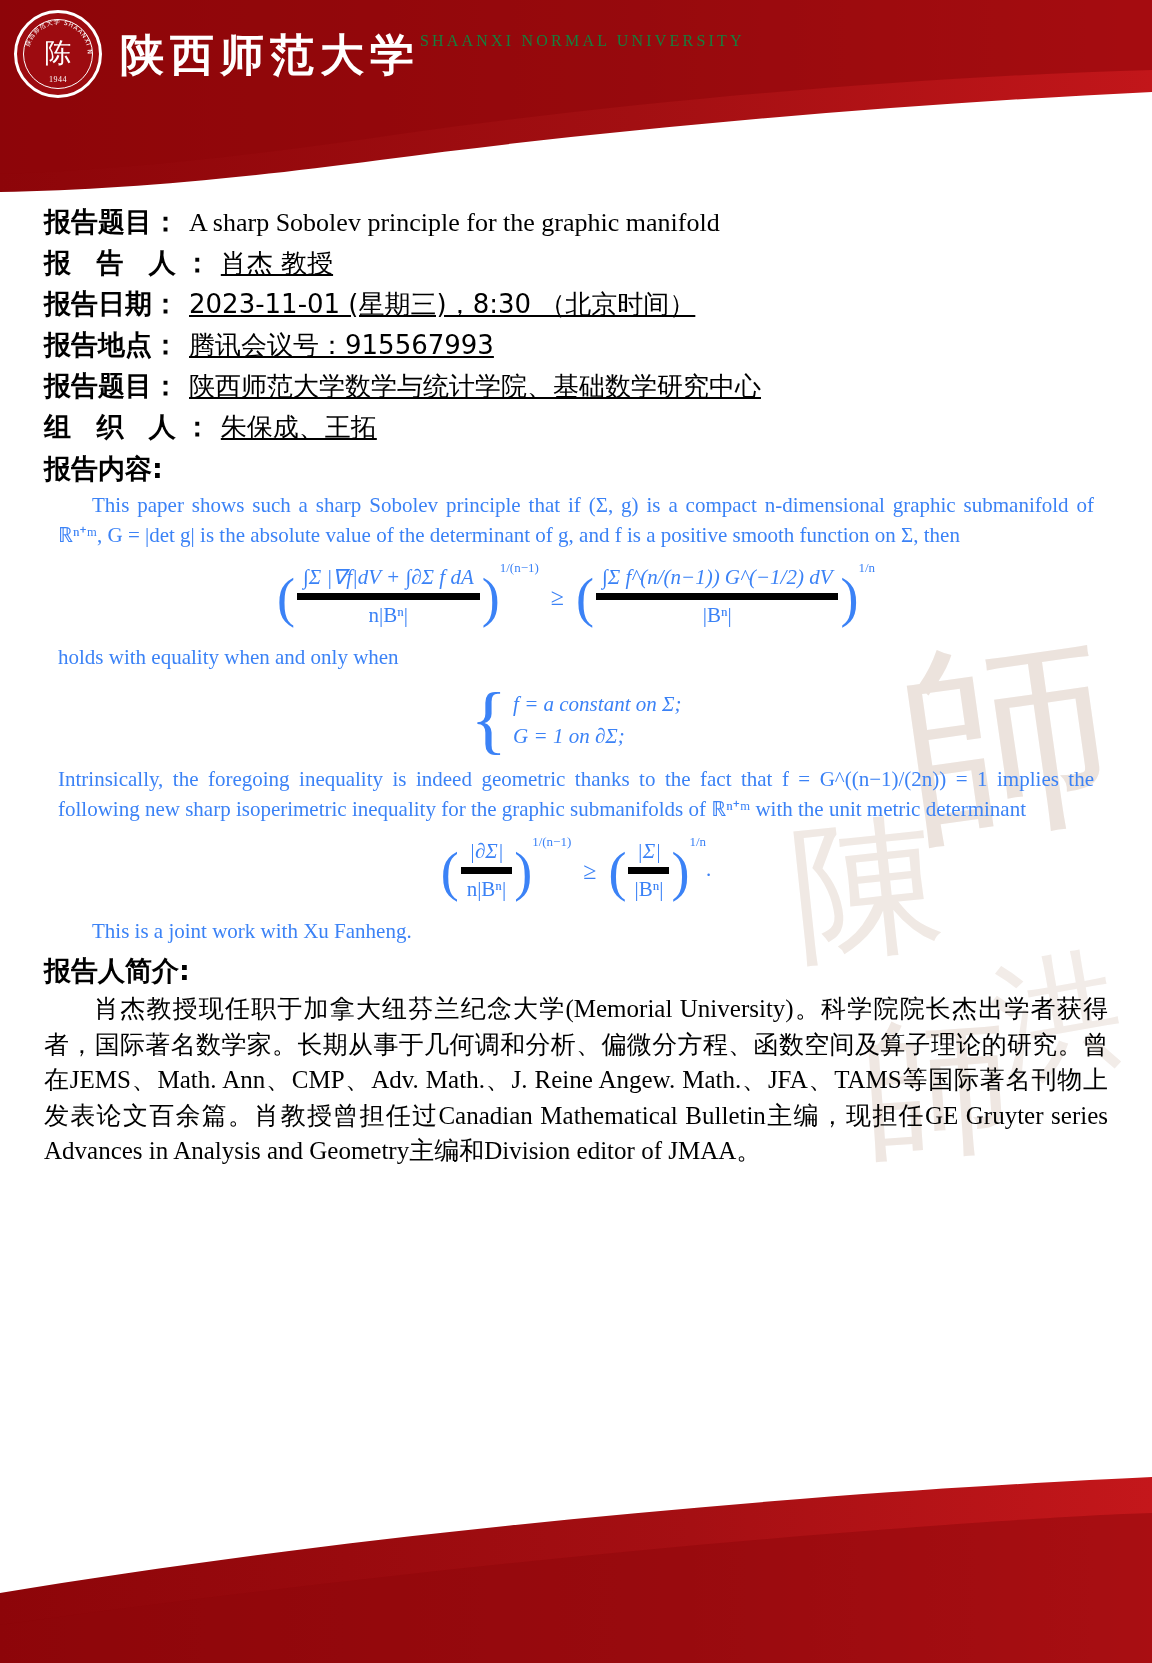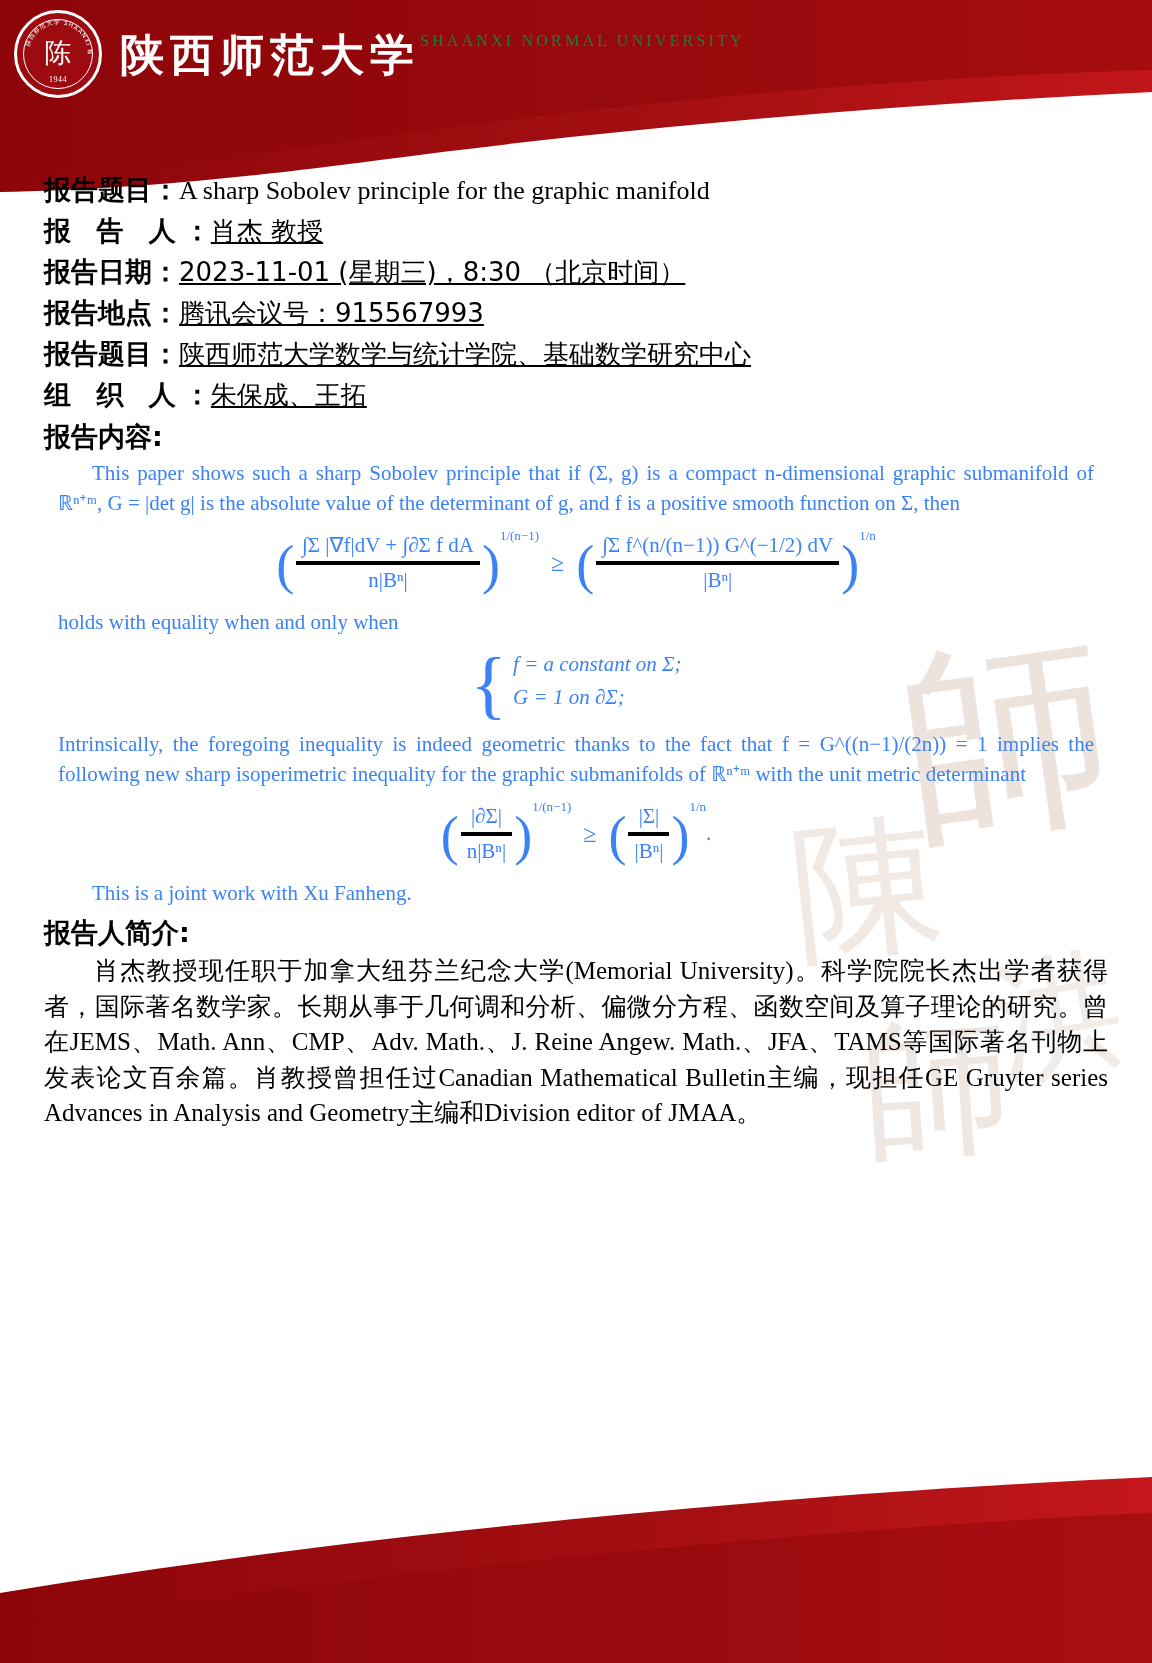--- a/index.html
+++ b/index.html
@@ -116,21 +116,21 @@
     z-index: 0;
   }
   .wm1 { position: absolute; right: 10px;  top: 0;   font-size: 210px; color:#ece3dd; transform: rotate(-8deg); }
   .wm2 { position: absolute; right: 180px; top: 190px; font-size: 150px; color:#f0e9e4; transform: rotate(-6deg); }
   .wm3 { position: absolute; right: 110px; top: 390px; font-size: 150px; color:#efe7e2; transform: rotate(-4deg); }
   .wm4 { position: absolute; right: 0px;   top: 330px; font-size: 130px; color:#f2ece8; transform: rotate(-10deg); }
 
   
   .content {
     position: absolute;
-    left: 0; top: 172px;
+    left: 0; top: 204px;
     width: 1152px;
     z-index: 3;
     padding: 0 44px;
     box-sizing: border-box;
   }
 
   .meta-row {
     display: flex;
     align-items: baseline;
     margin-bottom: 5px;
@@ -147,21 +147,21 @@
     letter-spacing: 8px;
   }
   .meta-colon {
     font-size: 27px;
     font-weight: bold;
     font-family: "DejaVu Sans", sans-serif;
   }
   .meta-value {
     font-size: 26px;
     color: #000000;
-    margin-left: 0;
+    margin-left: 10px;
     font-family: "Liberation Serif", serif;
   }
   .meta-value.cn {
     font-family: "DejaVu Sans", sans-serif;
     font-size: 26px;
     text-decoration: underline;
   }
 
   .section-head {
     font-size: 27px;
@@ -185,21 +185,21 @@
     text-align: center;
     margin: 12px 0 12px 0;
     font-family: "Liberation Serif", serif;
   }
   .frac {
     display: inline-block;
     vertical-align: middle;
     text-align: center;
     margin: 0 2px;
   }
-  .frac .num { display: block; padding: 0 6px 1px 6px; border-bottom: 4px solid #000000; }
+  .frac .num { display: block; padding: 0 6px 1px 6px; border-bottom: 7px solid #000000; font-style: italic; }
   .frac .den { display: block; padding: 1px 6px 0 6px; }
   .paren {
     display: inline-block;
     vertical-align: middle;
     font-size: 54px;
     line-height: .8;
     font-family: "Liberation Serif", serif;
     position: relative;
     top: 2px;
   }
@@ -221,21 +221,21 @@
     font-size: 76px;
     line-height: 0.92;
     font-family: "Liberation Serif", serif;
     margin-right: 6px;
     position: relative;
     top: 2px;
   }
   .cases-lines {
     display: flex;
     flex-direction: column;
-    justify-content: flex-start;
+    justify-content: flex-end;
     font-style: italic;
     font-size: 21px;
     line-height: 1.55;
   }
 
   .bio-head {
     font-size: 27px;
     font-weight: bold;
     font-family: "DejaVu Sans", sans-serif;
     margin: 4px 0 2px 0;

